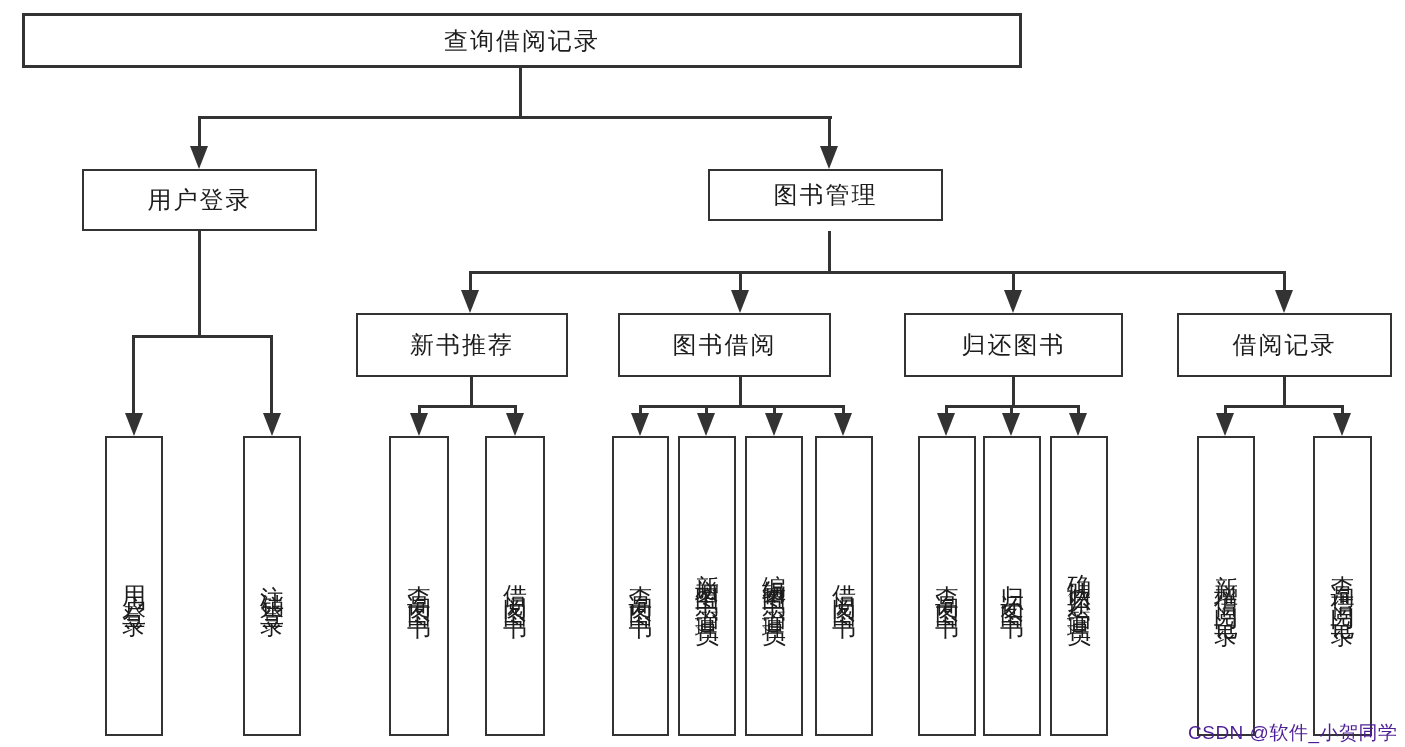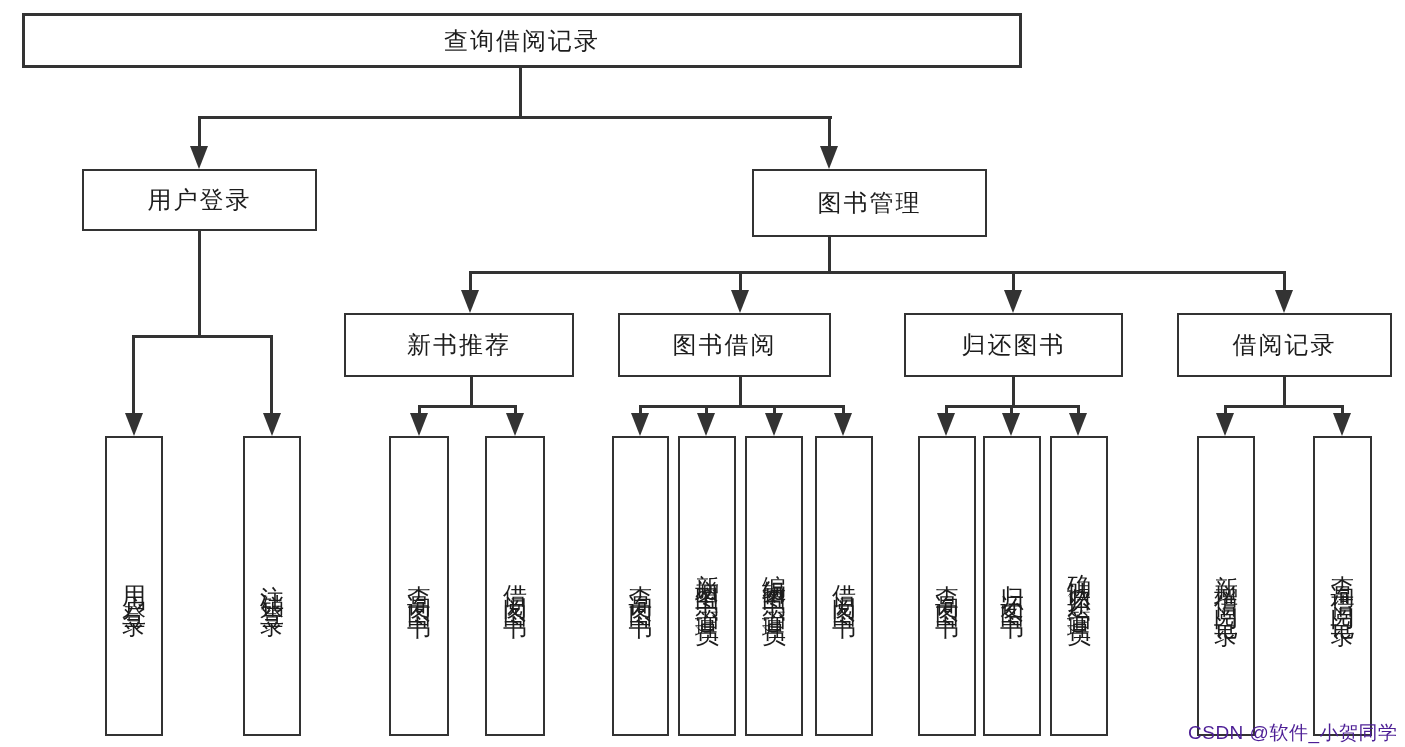--- a/index.html
+++ b/index.html
@@ -31,22 +31,22 @@
   
   .vl{position:absolute;width:3px;background:#333333;}
   .hl{position:absolute;height:3px;background:#333333;}
   .arr{position:absolute;width:0;height:0;
     border-left:9px solid transparent;
     border-right:9px solid transparent;
     border-top:23px solid #333333;}
   
   #n-root{left:22px;top:13px;width:1000px;height:55px;border-width:3px;}
   #n-l2a{left:82px;top:169px;width:235px;height:62px;}
-  #n-l2b{left:752px;top:169px;width:235px;height:68px;}
-  #n-l3a{left:344px;top:313px;width:230px;height:64px;font-family:Liberation Serif, serif;}
+  #n-l2b{left:708px;top:169px;width:235px;height:52px;}
+  #n-l3a{left:356px;top:313px;width:212px;height:64px;font-family:Liberation Serif, serif;}
   #n-l3b{left:618px;top:313px;width:213px;height:64px;}
   #n-l3c{left:904px;top:313px;width:219px;height:64px;}
   #n-l3d{left:1177px;top:313px;width:215px;height:64px;}
   .leaf{top:436px;height:300px;}
   #n-a1{left:105px;width:58px;}
   #n-a2{left:243px;width:58px;}
   #n-b1{left:389px;width:60px;}
   #n-b2{left:485px;width:60px;}
   #n-c1{left:612px;width:57px;}
   #n-c2{left:678px;width:58px;}

